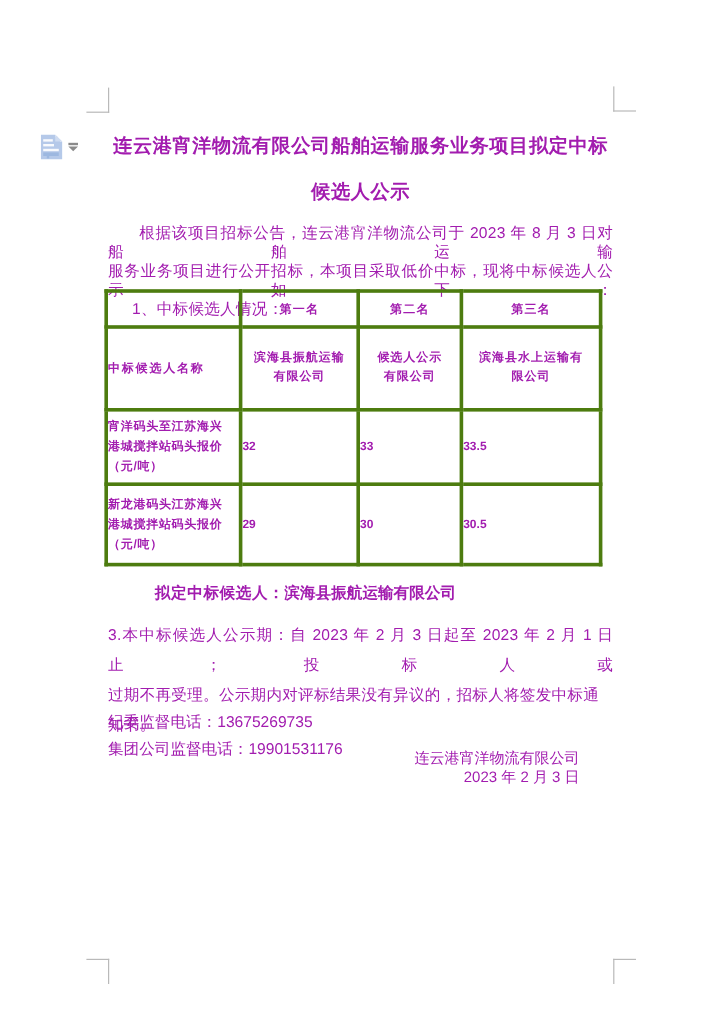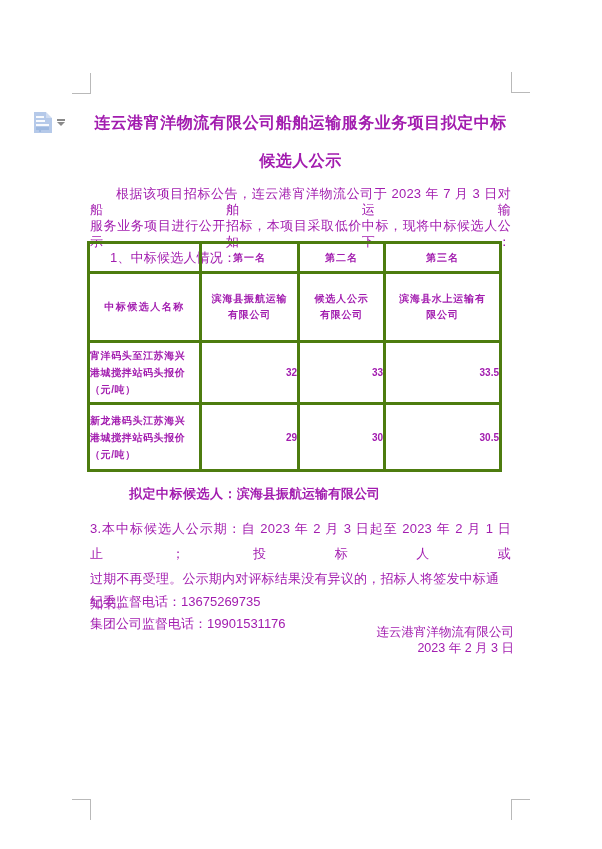--- a/index.html
+++ b/index.html
@@ -25,34 +25,34 @@
   }
   .intro{position:absolute;left:90px;top:162px;width:421px;font-size:13px;line-height:16px;letter-spacing:0.2px;}
   .just{text-align:justify;text-align-last:justify;}
   .indent2{text-indent:26px;}
   .indent-li{text-indent:20px;}
   table.bid{
     position:absolute;left:87px;top:217px;border-collapse:collapse;table-layout:fixed;width:412px;
   }
   table.bid td{border:3px solid #4d7c0f;font-size:10px;vertical-align:middle;padding:0;font-weight:bold;}
   td.c{text-align:center;}
-  td.lbl{letter-spacing:1.5px;text-align:center;}
+  td.lbl{letter-spacing:1.5px;}
   td.desc{text-align:left;padding-left:3px;letter-spacing:0.6px;line-height:17px;font-size:11.5px;}
   .cell-lines div{line-height:16px;letter-spacing:0.8px;}
-  td.num{text-align:right;font-size:12.5px;font-family:"Liberation Sans","DejaVu Sans",sans-serif;}
+  td.num{text-align:left;font-size:12.5px;font-family:"Liberation Sans","DejaVu Sans",sans-serif;}
   tr.r-head{height:30px;}
   tr.r-name{height:69px;}
   tr.r-p1{height:62px;}
   tr.r-p2{height:67px;}
   .head-cell{letter-spacing:1px;font-size:12.5px;}
   .nominee{position:absolute;left:106px;top:461px;width:421px;font-size:13px;line-height:18px;padding-left:23px;box-sizing:border-box;font-weight:bold;}
   .nominee b{letter-spacing:0.5px;}
   .notice{position:absolute;left:90px;top:492px;width:421px;font-size:13px;line-height:25px;letter-spacing:0.2px;}
   .contacts{position:absolute;left:90px;top:567px;width:421px;font-size:13px;line-height:22px;}
-  .signature{position:absolute;left:103px;top:601px;width:421px;box-sizing:border-box;padding-right:10px;
+  .signature{position:absolute;left:72px;top:601px;width:421px;box-sizing:border-box;padding-right:10px;
     text-align:right;font-size:12.5px;line-height:15.5px;}
 </style>
 </head>
 <body>
 
 <div class="page">
 
   <div class="crop crop-tl"></div>
   <div class="crop crop-tr"></div>
   <div class="crop crop-bl"></div>
@@ -73,21 +73,21 @@
     <div class="bar"></div>
       <div class="tri"></div>
   </div>
 
   <div class="title">
     <div>连云港宵洋物流有限公司船舶运输服务业务项目拟定中标</div>
     <div>候选人公示</div>
   </div>
 
   <div class="intro">
-    <div class="just indent2">根据该项目招标公告，连云港宵洋物流公司于 2023 年 7 月 3 日对船舶运输</div>
+    <div class="just indent2">根据该项目招标公告，连云港宵洋物流公司于 2023 年 8 月 3 日对船舶运输</div>
     <div class="just">服务业务项目进行公开招标，本项目采取低价中标，现将中标候选人公示如下：</div>
     <div class="indent-li">1、中标候选人情况：</div>
   </div>
 
   <table class="bid">
     <colgroup>
         <col style="width:112px">
         <col style="width:98px">
         <col style="width:86px">
         <col style="width:116px">

